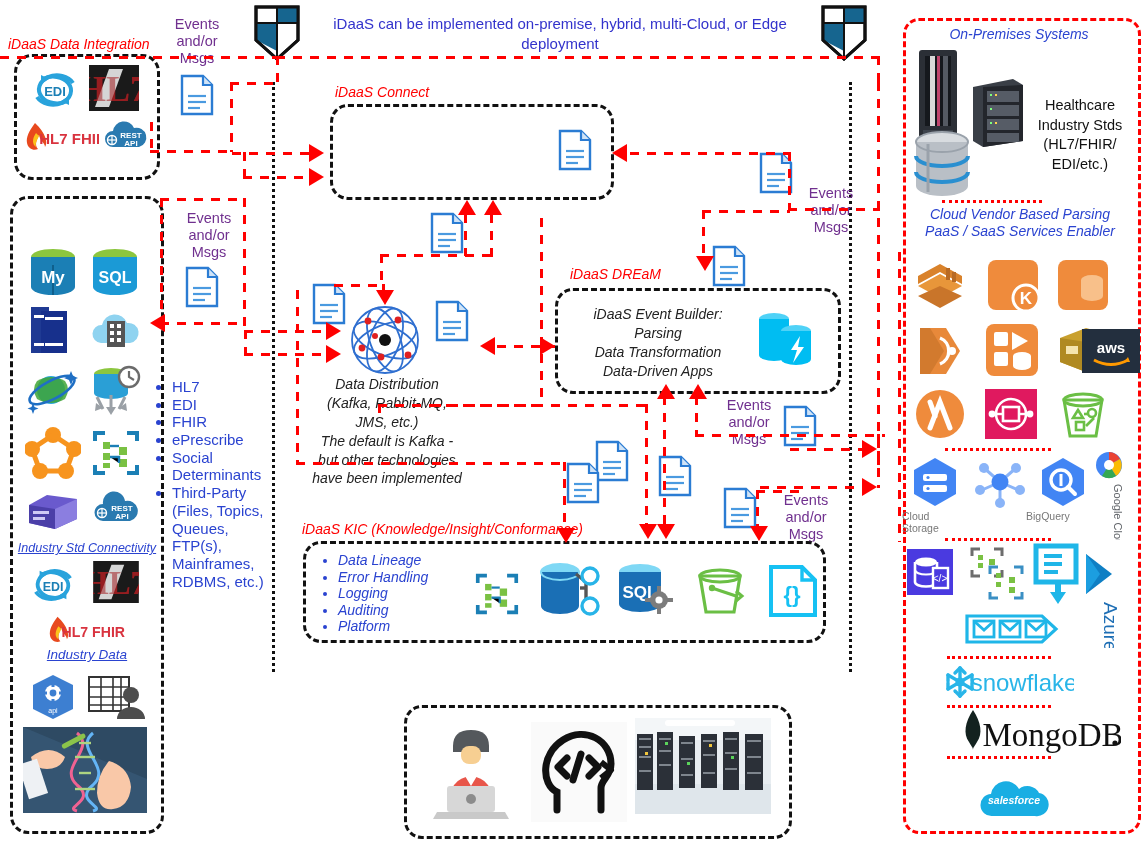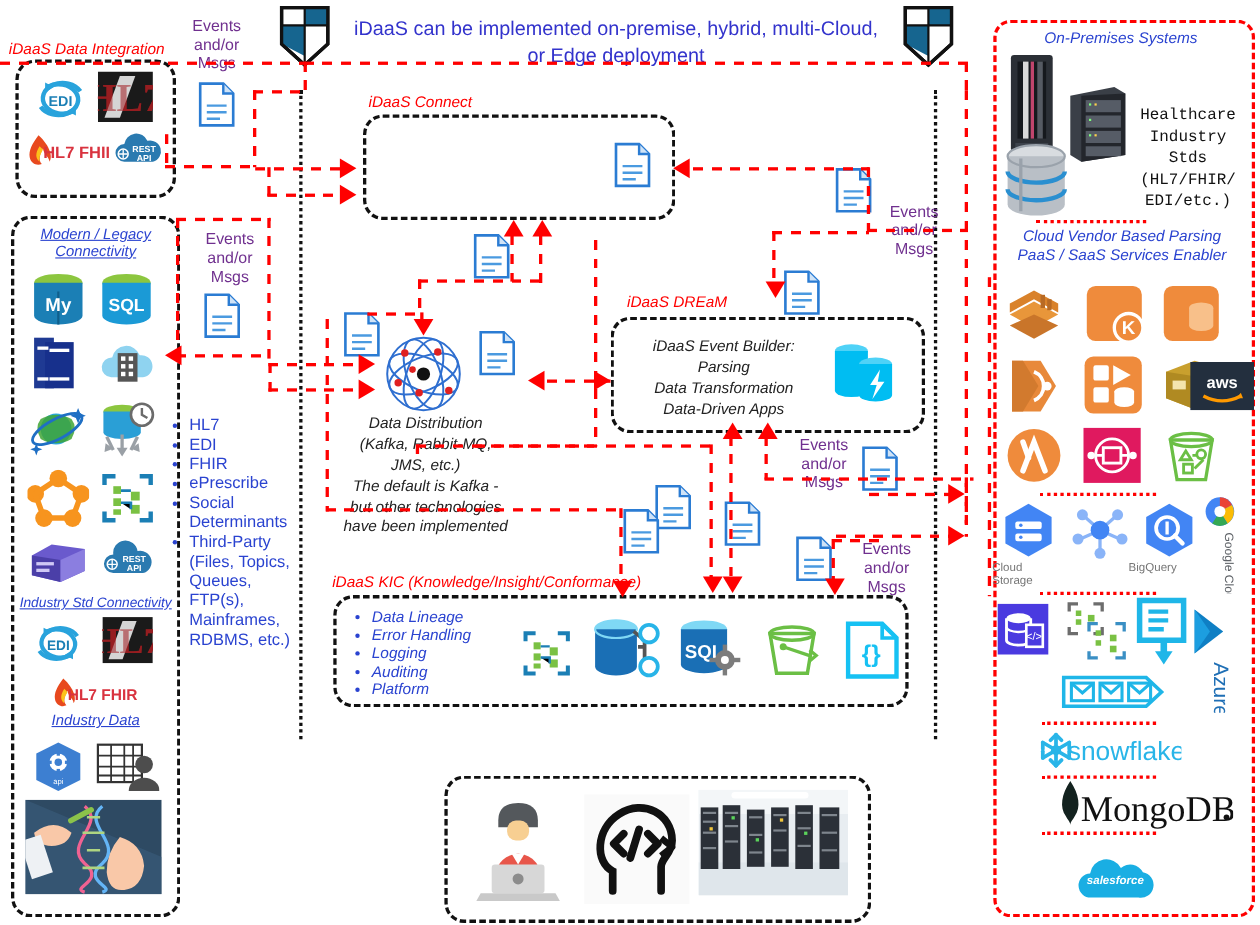--- a/index.html
+++ b/index.html
@@ -13,21 +13,21 @@
   .dash-red{border:3px dashed #ff0000;border-radius:16px;background:#fff;}
   .dot-v{border-left:3px dotted #111;}
   .dot-h{border-top:3px dotted #ff0000;}
 
   
   .lbl-red{color:#ff0000;font-style:italic;font-size:14px;white-space:nowrap;}
   .lbl-blue-u{color:#2a43d0;font-style:italic;font-size:13.5px;
               text-decoration:underline;text-align:center;line-height:1.15;}
   .lbl-blue{color:#2a43d0;font-style:italic;font-size:14px;text-align:center;line-height:1.2;}
   .lbl-purple{color:#70308f;font-size:14.5px;text-align:center;line-height:1.18;}
-  .title-blue{color:#3333cc;font-size:18px;text-align:center;line-height:1.35;}
+  .title-blue{color:#3333cc;font-size:15px;text-align:center;line-height:1.35;}
   .body-ital{font-style:italic;font-size:14px;color:#222;text-align:center;line-height:1.35;}
   .gray-sm{color:#777;font-size:10.5px;line-height:1.15;}
   .plain{font-size:14.5px;color:#111;text-align:center;line-height:1.35;}
 
   ul.bl{margin:0;padding-left:16px;list-style:disc;}
   ul.bl li{color:#2a43d0;font-size:15px;line-height:1.18;}
   ul.bl.ital li{font-style:italic;font-size:14px;}
   ul.bl::marker{color:#2a43d0;}
 
   
@@ -105,24 +105,20 @@
       <line x1="11" y1="17" x2="11" y2="25" stroke="#fff" stroke-width="1.2"></line>
       <line x1="7" y1="21" x2="15" y2="21" stroke="#fff" stroke-width="1.2"></line>
       <text x="30" y="19" font-size="8" font-weight="bold" fill="#fff" text-anchor="middle" font-family="Liberation Sans, sans-serif">REST</text>
       <text x="30" y="27" font-size="8" font-weight="bold" fill="#fff" text-anchor="middle" font-family="Liberation Sans, sans-serif">API</text>
     </svg>
   </div>
 </div>
 
 <div class="abs dash-black" style="left:10px;top:196px;width:148px;height:632px;">
 
-  <div class="abs lbl-blue-u" style="left:8px;top:6px;width:132px;">
-    <span>Modern / Legacy</span><br>
-    <span>Connectivity</span>
-  </div>
 
   <div class="abs" style="left:14px;top:48px;">
     <svg width="52" height="50" viewBox="0 0 52 50">
       <ellipse cx="26" cy="10" rx="22" ry="8" fill="#8cc63f"></ellipse>
       <path d="M4 10 V40 a22 8 0 0 0 44 0 V10" fill="#1b7fb5"></path>
       <path d="M26 18 V48" stroke="#0f5f8c" stroke-width="2"></path>
       <text x="26" y="36" font-size="17" font-weight="bold" fill="#fff" text-anchor="middle" font-family="Liberation Sans, sans-serif">My</text>
     </svg>
   </div>
   <div class="abs" style="left:76px;top:48px;">
@@ -752,21 +748,21 @@
 <div class="abs" style="left:910px;top:130px;">
   <svg width="64" height="72" viewBox="0 0 64 72">
     <ellipse cx="32" cy="12" rx="26" ry="10" fill="#d8dce0"></ellipse>
     <path d="M6 12 V56 a26 10 0 0 0 52 0 V12" fill="#b9bfc6"></path>
     <path d="M6 26 a26 10 0 0 0 52 0" fill="none" stroke="#2a8fd0" stroke-width="4"></path>
     <path d="M6 42 a26 10 0 0 0 52 0" fill="none" stroke="#2a8fd0" stroke-width="4"></path>
     <path d="M18 14 V62" stroke="#9aa2ab" stroke-width="3"></path>
     <ellipse cx="32" cy="12" rx="26" ry="10" fill="none" stroke="#9aa2ab" stroke-width="2"></ellipse>
   </svg>
 </div>
-<div class="abs plain" style="left:1028px;top:96px;width:104px;font-family:Liberation Mono, monospace;">
+<div class="abs plain" style="left:1028px;top:96px;width:104px;">
   <span>Healthcare</span><br>
   <span>Industry Stds</span><br>
   <span>(HL7/FHIR/</span><br>
   <span>EDI/etc.)</span>
 </div>
 
 <div class="abs dot-h" style="left:942px;top:200px;width:100px;"></div>
 
 <div class="abs lbl-blue" style="left:910px;top:206px;width:220px;">
   <span>Cloud Vendor Based Parsing</span><br>

